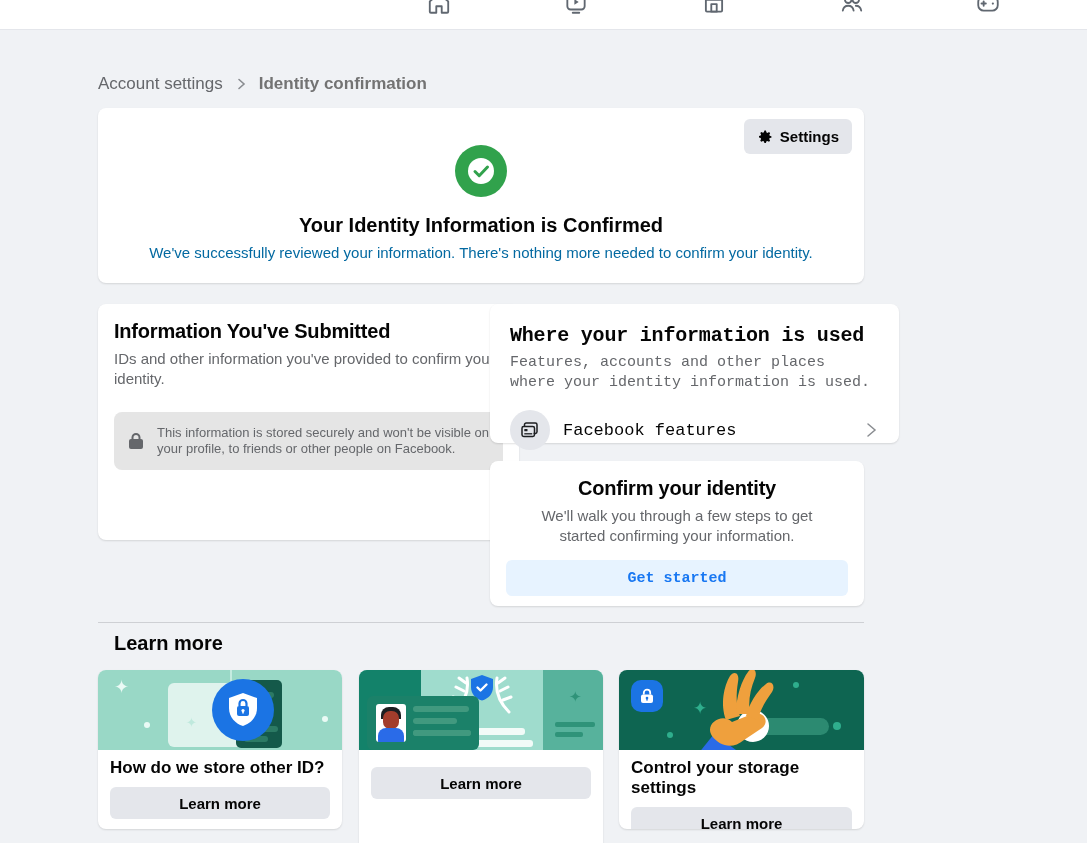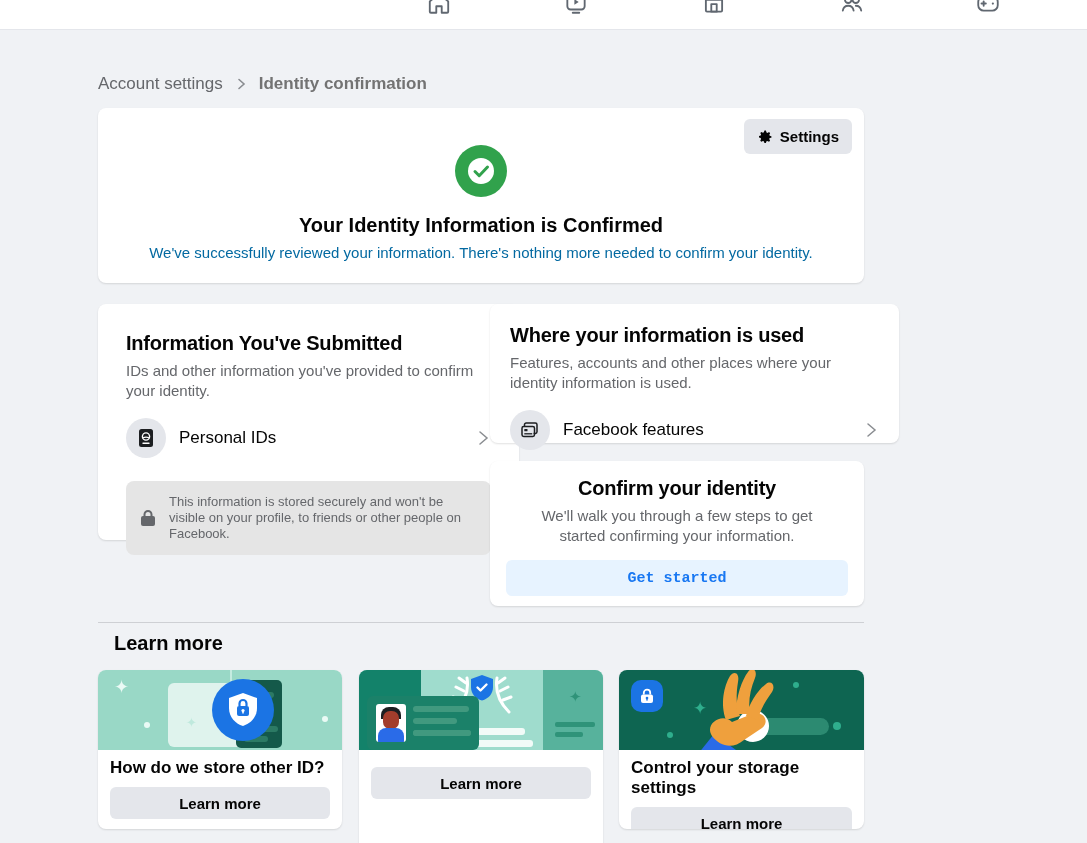--- a/index.html
+++ b/index.html
@@ -22,22 +22,22 @@
 
   
   .hero { top:108px; left:98px; width:766px; height:175px; padding:12px 16px; }
   .settings-btn { position:absolute; top:11px; right:12px; display:flex; align-items:center; gap:7px; background:#e4e6eb; border:none; border-radius:6px; padding:9px 13px; font-family:inherit; font-size:15px; font-weight:bold; color:#050505; cursor:pointer; }
   .settings-btn svg { width:16px; height:16px; }
   .hero-badge { width:52px; height:52px; margin:25px auto 0; }
   .hero-title { text-align:center; font-size:20px; font-weight:bold; margin-top:17px; }
   .hero-desc { text-align:center; font-size:15px; color:#0369a1; line-height:20px; margin:6px auto 0; max-width:706px; }
 
   
-  .submitted { top:304px; left:98px; width:421px; height:236px; padding:28px; }
-  .usage { top:304px; left:490px; width:409px; height:139px; padding:20px; }
+  .submitted { top:304px; left:98px; width:421px; height:236px; padding:16px; }
+  .usage { top:304px; left:490px; width:409px; height:139px; padding:20px;font-family:Liberation Mono, monospace; }
   .confirm { top:461px; left:490px; width:374px; height:145px; padding:16px; text-align:center; }
 
   .card-title { font-size:20px; font-weight:bold; letter-spacing:-.2px; }
   .card-desc { font-size:15px; color:#65676b; line-height:20px; margin-top:6px; }
 
   .row-item { display:flex; align-items:center; margin-top:17px; cursor:pointer; }
   .row-icon-wrap { width:40px; height:40px; border-radius:50%; background:#e4e6eb; display:flex; align-items:center; justify-content:center; flex:none; }
   .row-label { font-size:17px; color:#050505; margin-left:13px; flex:1; }
   .row-chevron { color:#8a8d91; display:flex; }
 
@@ -162,36 +162,20 @@
           <path d="M20 26.5l4.2 4.2L32.5 22" fill="none" stroke="#31a24c" stroke-width="3" stroke-linecap="round" stroke-linejoin="round"></path>
         </svg>
     </div>
     <div class="hero-title">Your Identity Information is Confirmed</div>
     <div class="hero-desc">We've successfully reviewed your information. There's nothing more needed to confirm your identity.</div>
   </div>
 
   <div class="card submitted">
     <div class="card-title">Information You've Submitted</div>
     <div class="card-desc">IDs and other information you've provided to confirm your identity.</div>
-    <div class="row-item">
-      <span class="row-icon-wrap">
-        <svg width="22" height="22" viewBox="0 0 22 22">
-            <rect x="4" y="2" width="14" height="18" rx="2.5" fill="#1c1e21"></rect>
-            <circle cx="11" cy="9.5" r="3.6" fill="none" stroke="#fff" stroke-width="1.4"></circle>
-            <path d="M8 10.8c2-.9 4-.9 6 0" fill="none" stroke="#fff" stroke-width="1.1"></path>
-            <line x1="8" y1="16.2" x2="14" y2="16.2" stroke="#fff" stroke-width="1.4" stroke-linecap="round"></line>
-          </svg>
-      </span>
-      <span class="row-label">Personal IDs</span>
-      <span class="row-chevron">
-        <svg width="16" height="16" viewBox="0 0 16 16" fill="none" stroke="currentColor" stroke-width="1.5" stroke-linecap="round">
-            <polyline points="5,2 12,8 5,14"></polyline>
-          </svg>
-      </span>
-    </div>
     <div class="privacy-box">
       <svg width="16" height="18" viewBox="0 0 16 18">
           <rect x="1" y="7" width="14" height="10" rx="2" fill="#65676b"></rect>
           <path d="M4.5 7V5.5a3.5 3.5 0 0 1 7 0V7" fill="none" stroke="#65676b" stroke-width="2"></path>
         </svg>
       <span class="privacy-text">This information is stored securely and won't be visible on your profile, to friends or other people on Facebook.</span>
     </div>
   </div>
 
   <div class="card usage">

